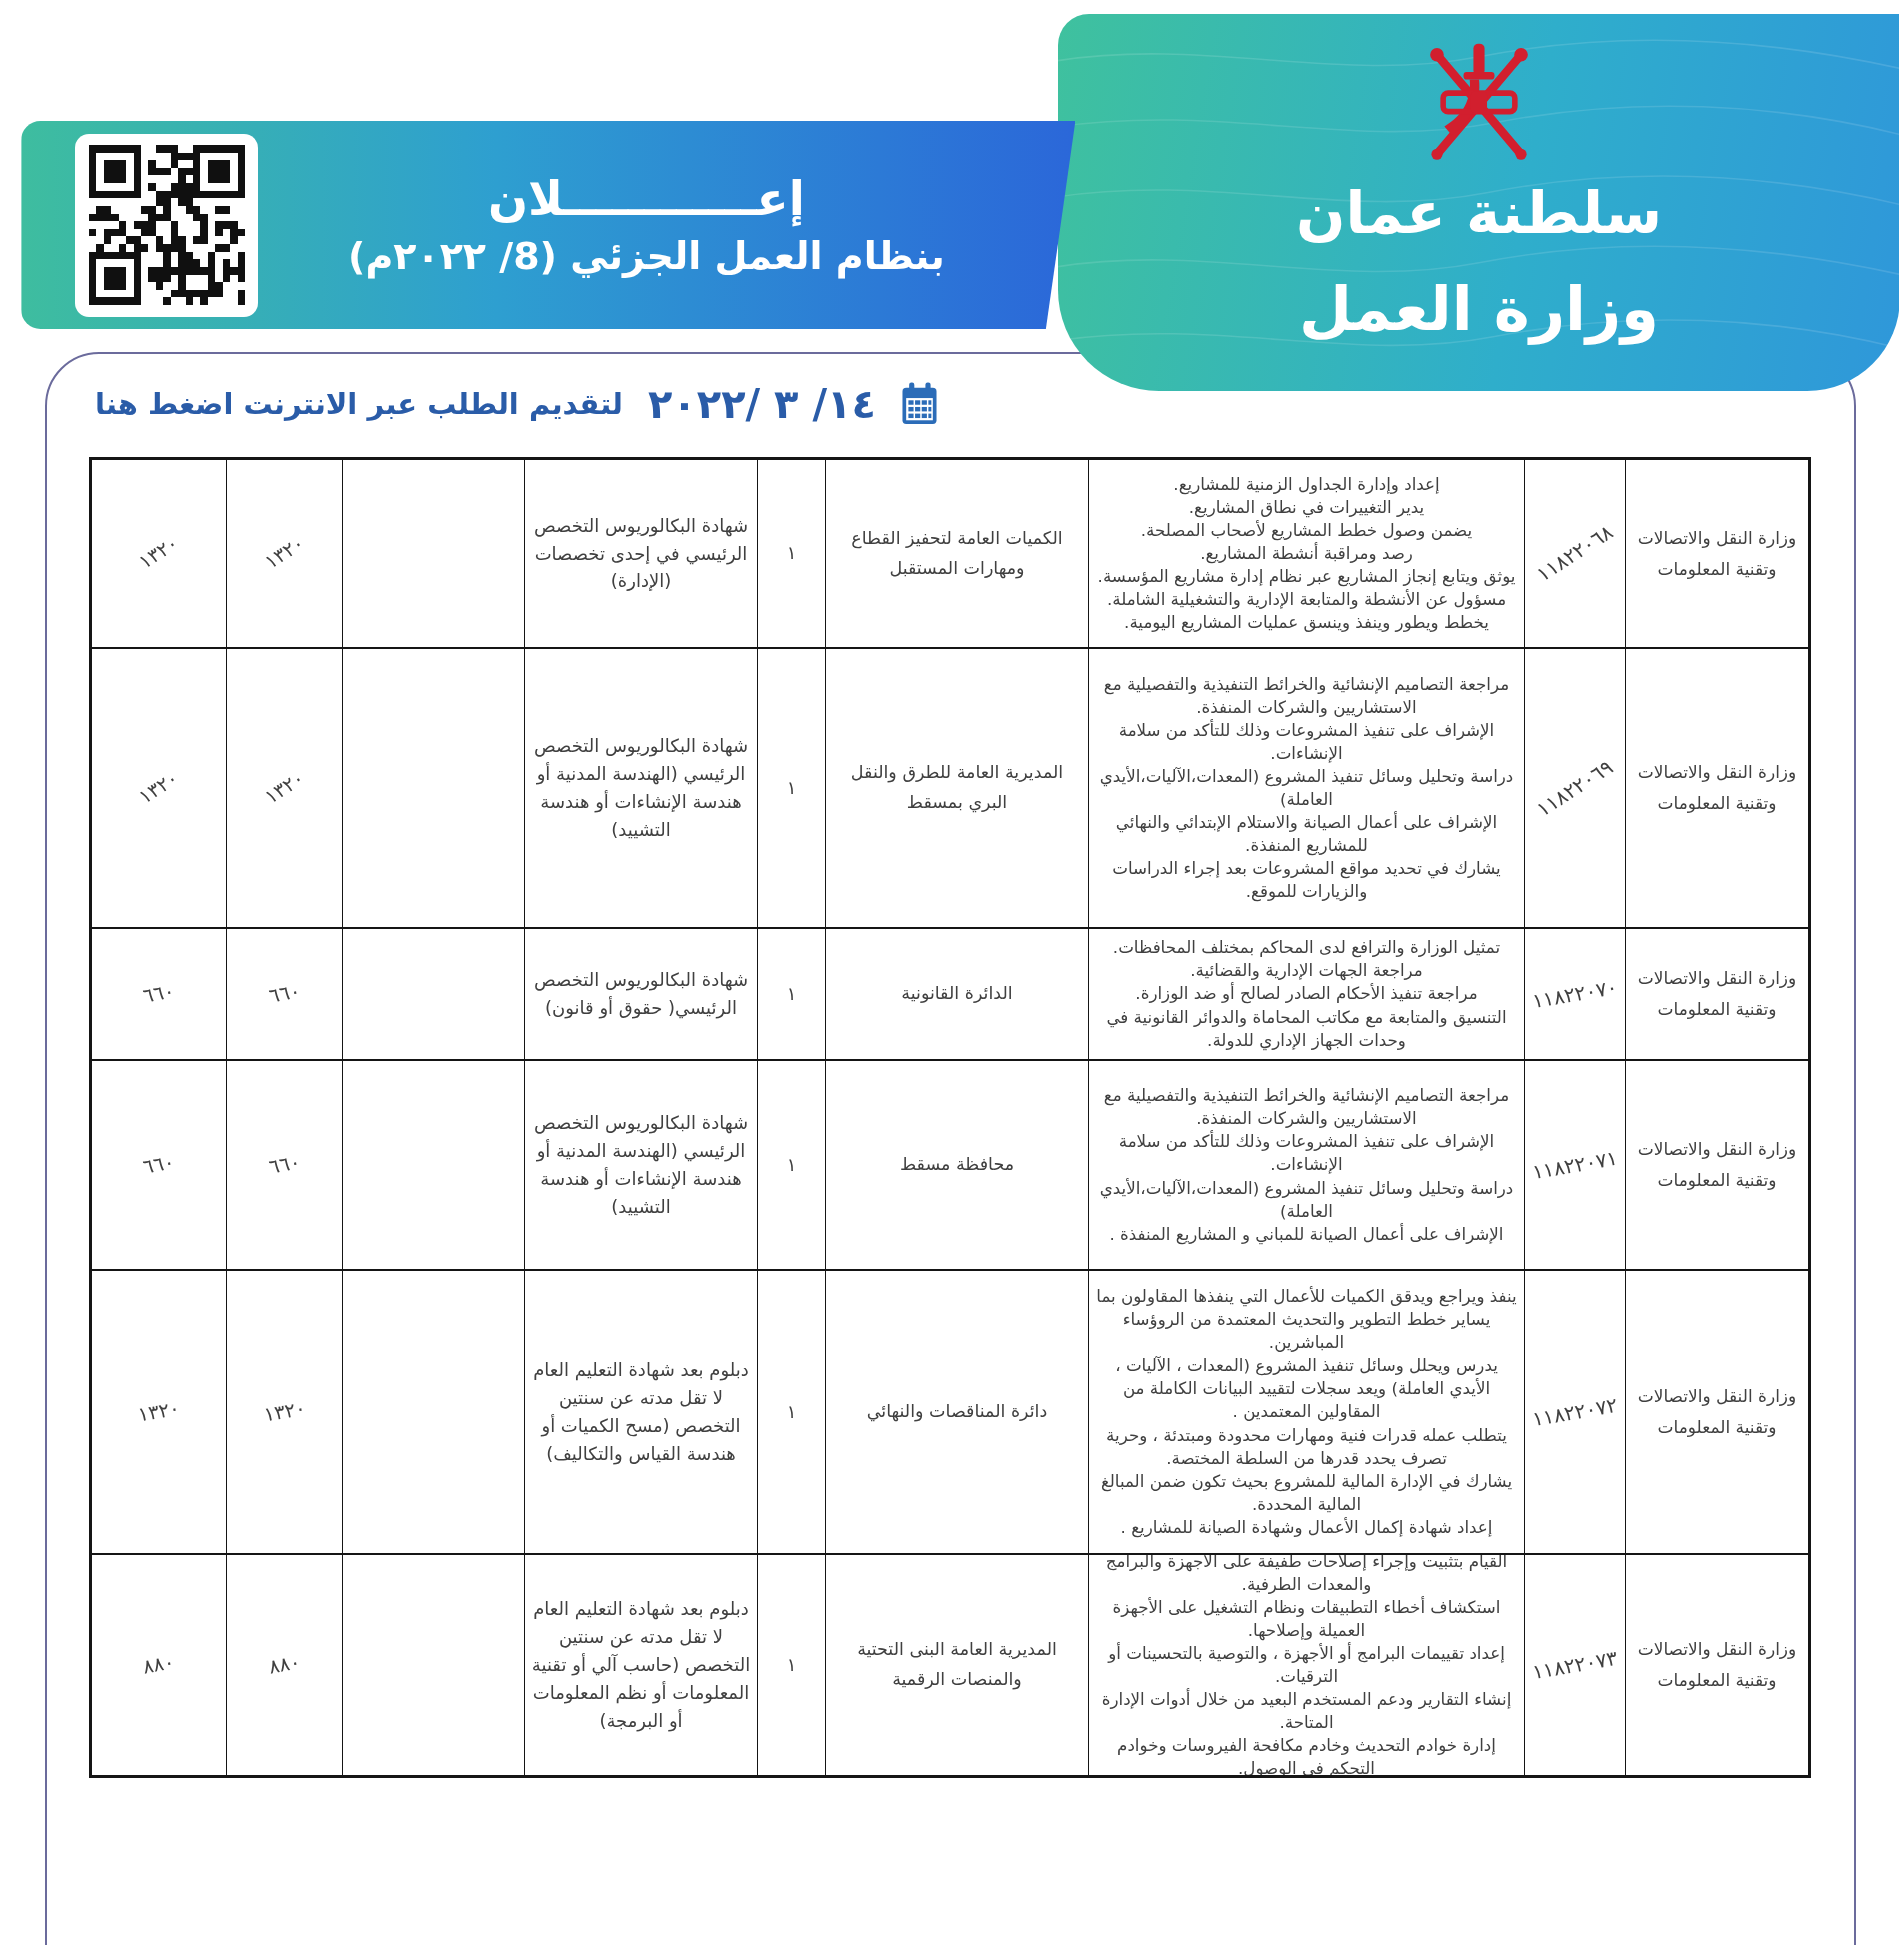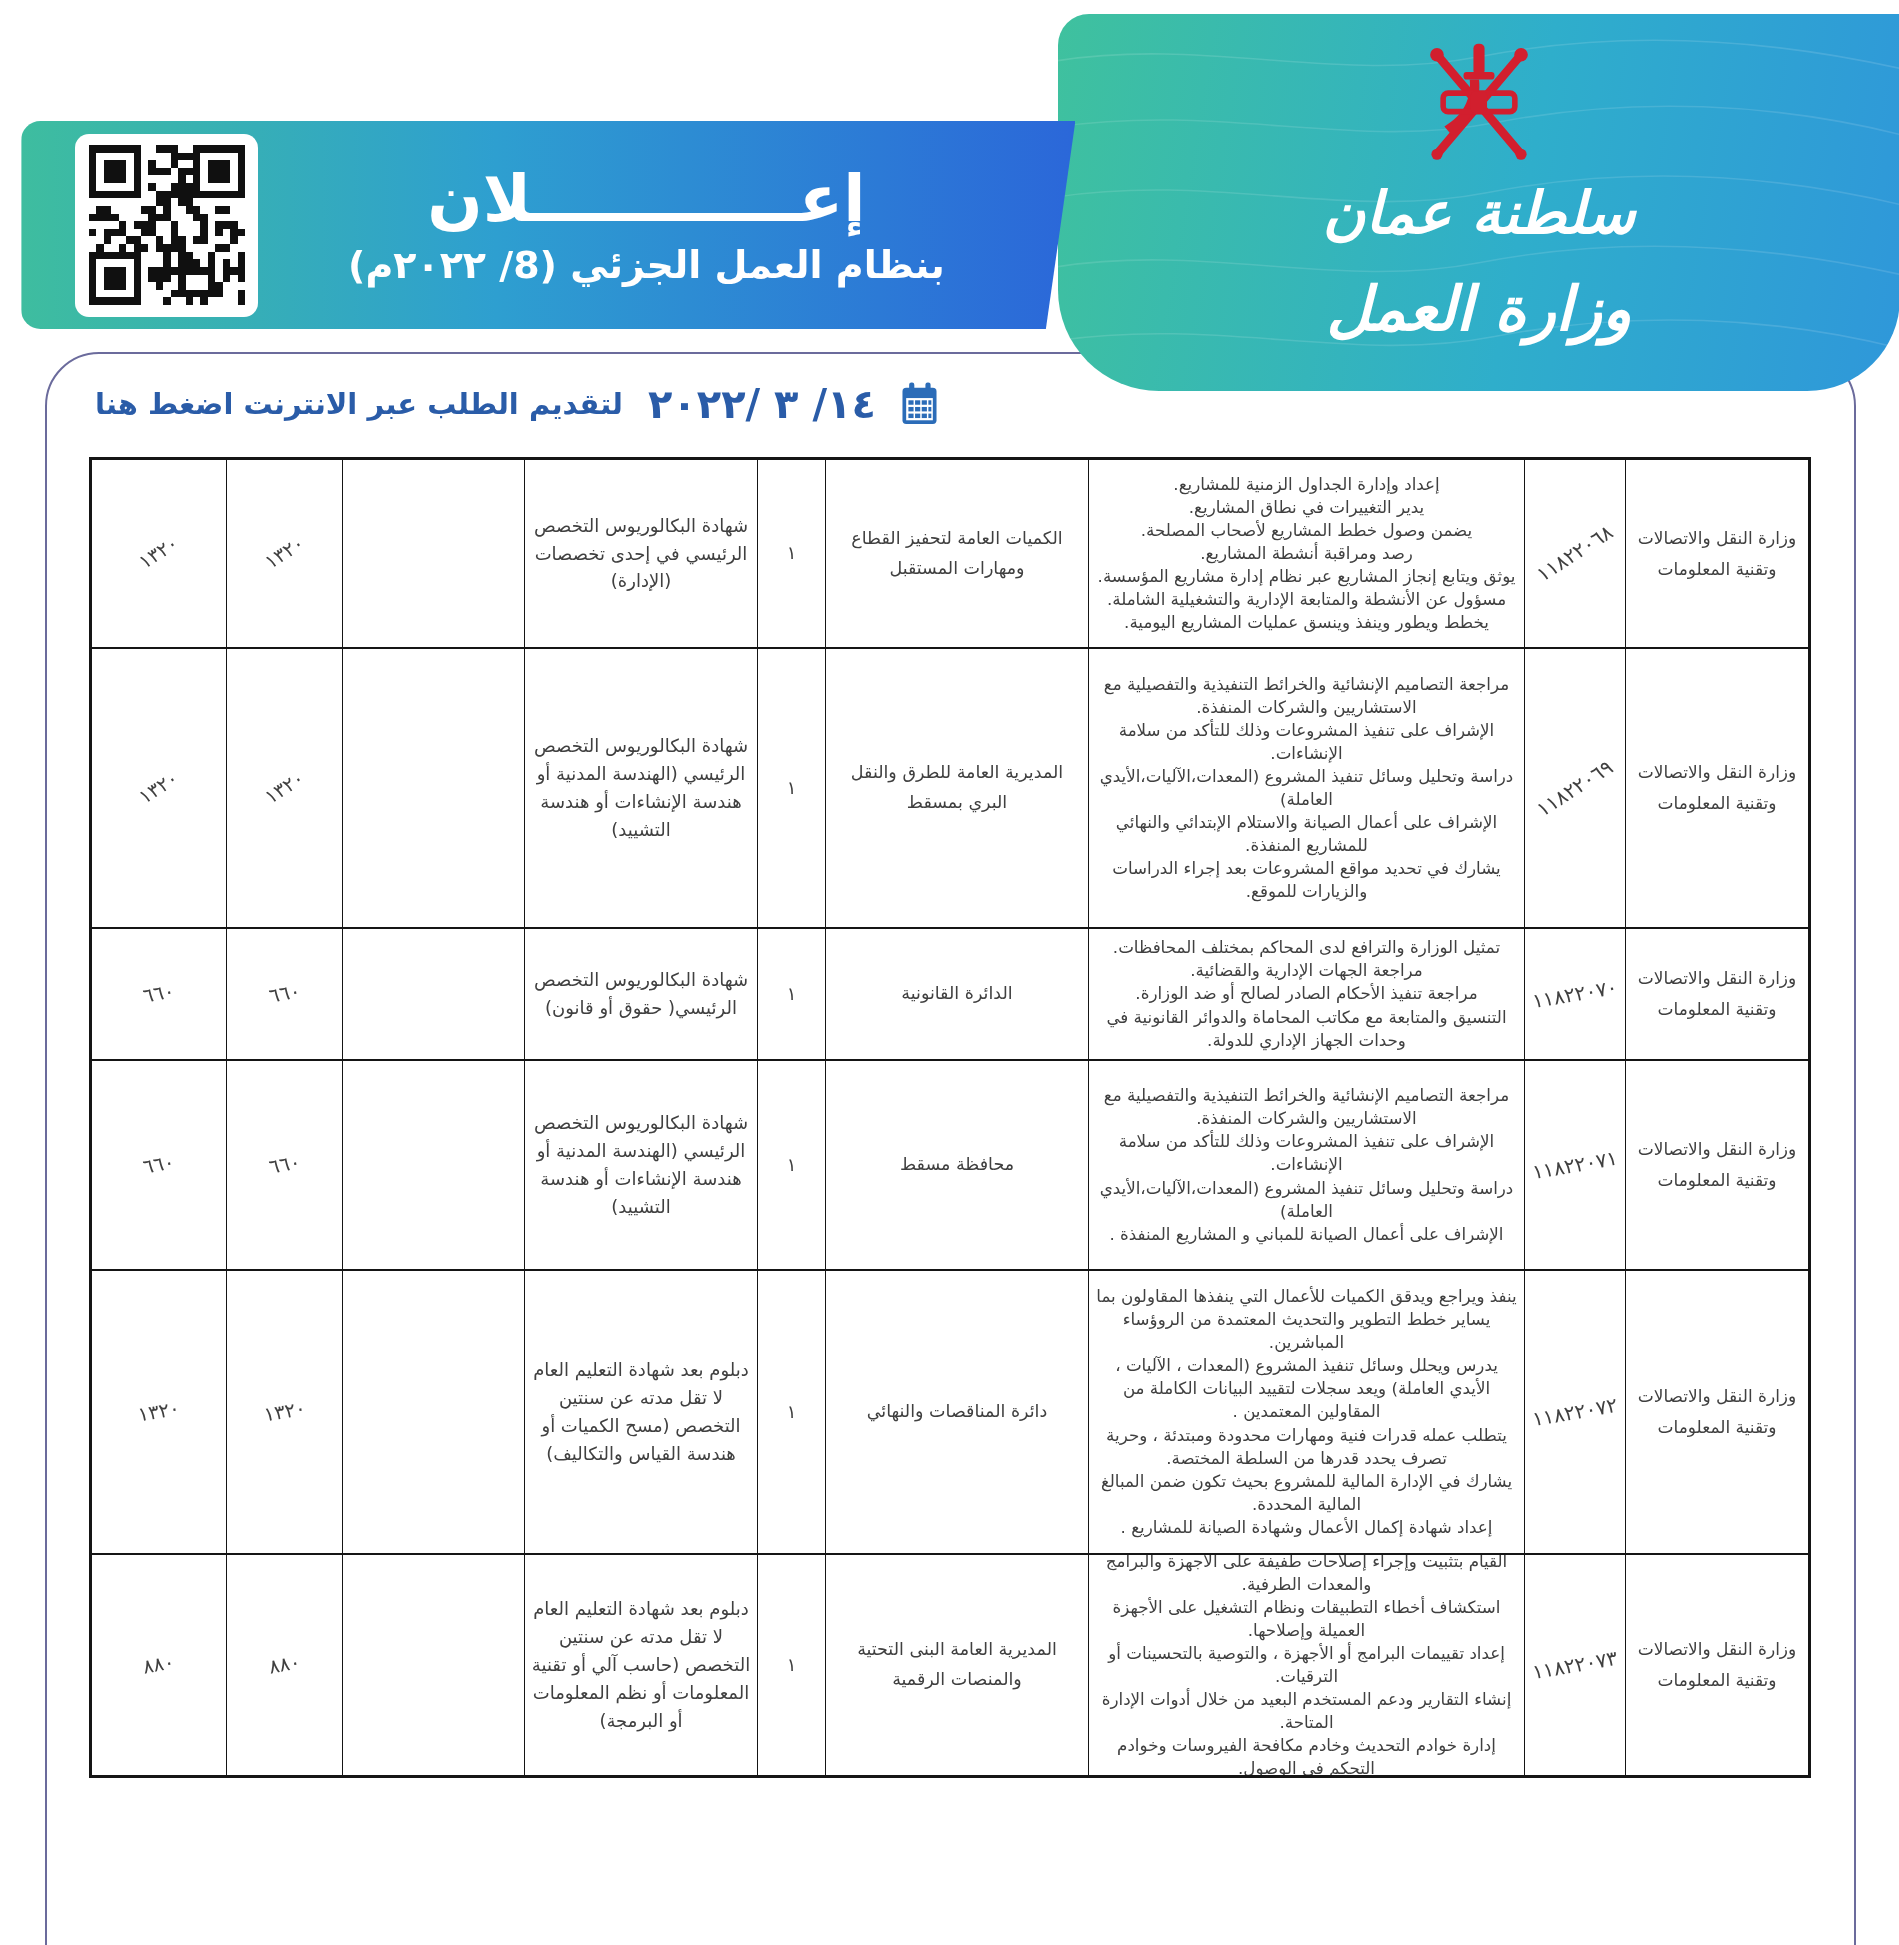--- a/index.html
+++ b/index.html
@@ -10,21 +10,21 @@
   
   .card-border{
     position:absolute;left:45px;top:352px;width:1807px;height:1767px;
     border:2.3px solid #6B6B9C;border-radius:54px 54px 132px 11.7px;z-index:1;
   }
   
   .teal-panel{
     position:absolute;left:1058px;top:13.6px;right:0;height:377px;
     border-radius:31px 0 93px 101px;
     background:linear-gradient(100deg,#3FC19E 0%,#2FAECB 55%,#2F97DA 100%);
-    z-index:3;color:#fff;overflow:hidden;font-style:italic;
+    z-index:3;color:#fff;overflow:hidden;
   }
   .waves{position:absolute;inset:0;width:100%;height:100%;}
   .emblem{position:absolute;left:50%;top:21.4px;transform:translateX(-50%);height:136px;}
   .cal1,.cal2{position:absolute;width:100%;text-align:center;font-weight:bold;}
   .cal1{top:165px;font-size:58px;letter-spacing:0.8px;}
   .cal2{top:259px;font-size:61px;letter-spacing:1.6px;}
   
   .banner{
     position:absolute;left:21.4px;top:121px;width:1054px;height:208px;
     background:linear-gradient(90deg,#3EBD9F 0%,#2E9FD0 45%,#2B67D9 100%);
@@ -33,21 +33,21 @@
   }
   .qr-card{
     position:absolute;left:54px;top:12.5px;width:183px;height:183px;
     background:#fff;border-radius:14px;display:flex;align-items:center;justify-content:center;
   }
   .qr-card svg{width:156px;height:160px;}
   .banner-text{
     position:absolute;left:265px;top:0;width:720px;height:100%;
     display:flex;flex-direction:column;justify-content:center;align-items:center;gap:15px;color:#fff;
   }
-  .banner-title{font-size:65px;font-weight:bold;line-height:1;text-align:center;}
+  .banner-title{font-size:47px;font-weight:bold;line-height:1;text-align:center;}
   .banner-subtitle{font-size:38px;font-weight:bold;line-height:1;}
   
   .apply-row{
     position:absolute;left:95px;top:368px;height:72px;z-index:2;
     display:flex;align-items:center;gap:25px;color:#2A5CA8;
   }
   .apply-text{font-size:29px;font-weight:bold;}
   .apply-date{font-size:40px;font-weight:bold;letter-spacing:3.9px;}
   .cal-icon{width:37px;height:44px;}
   

